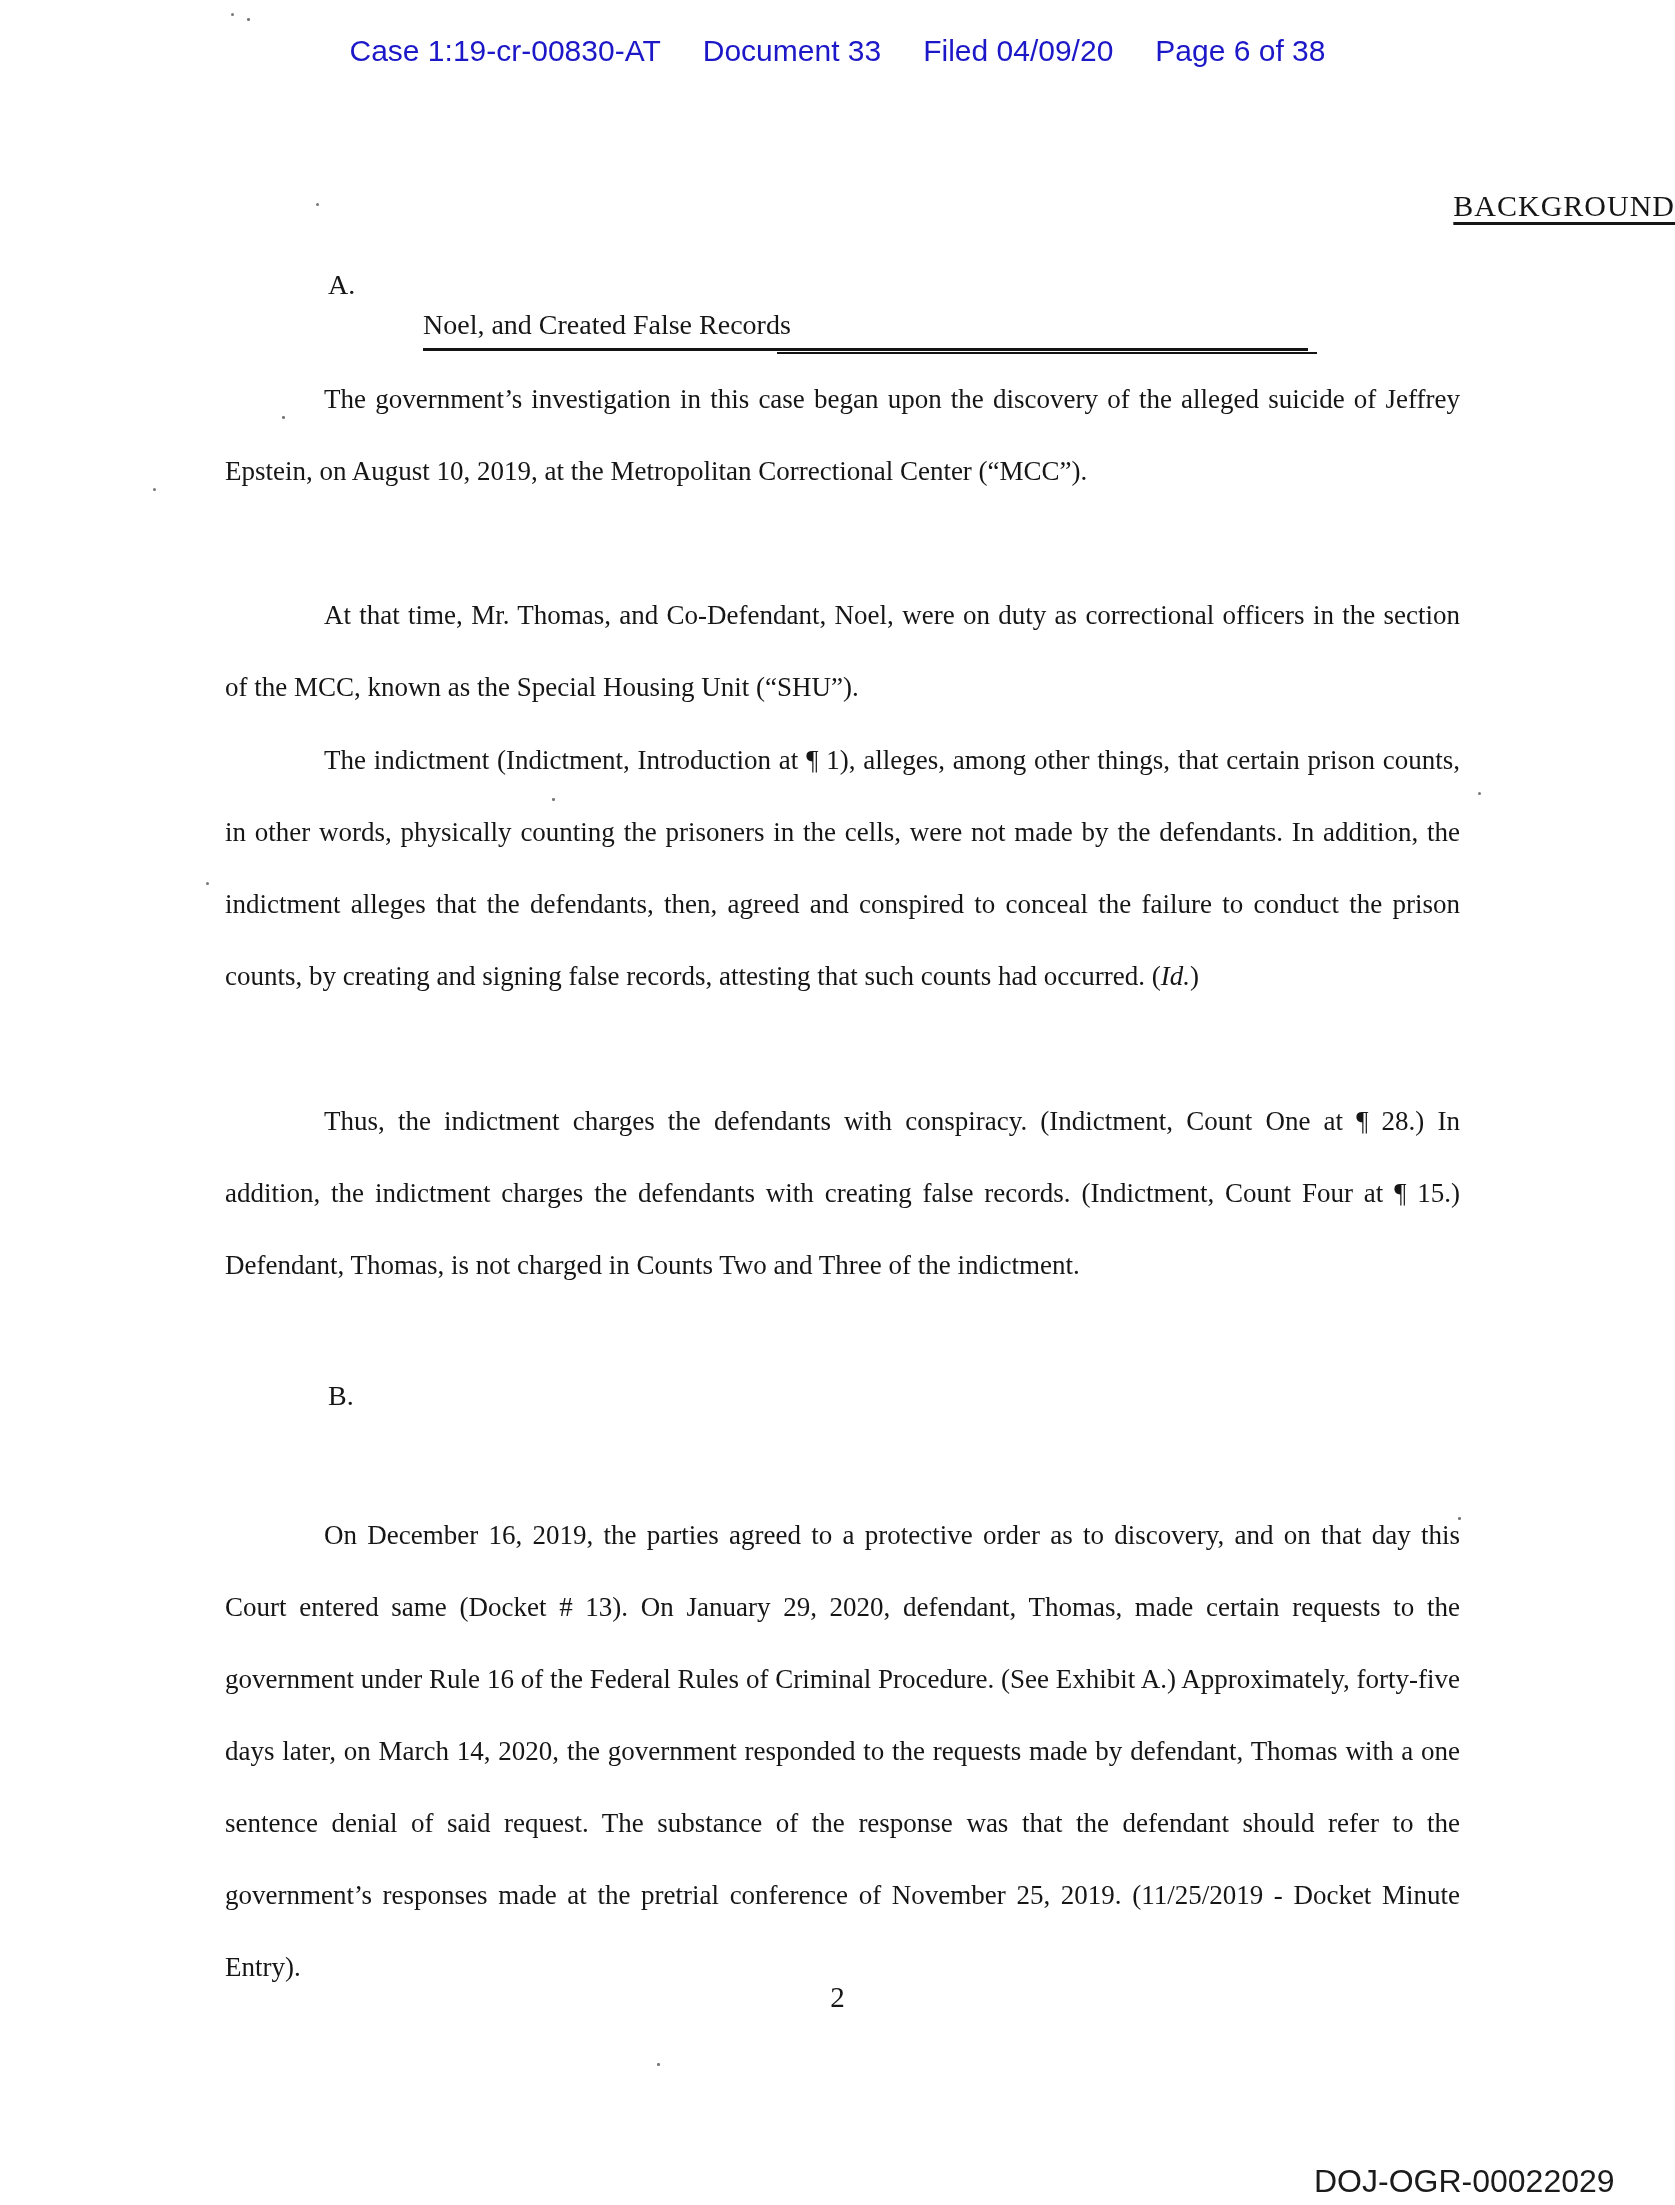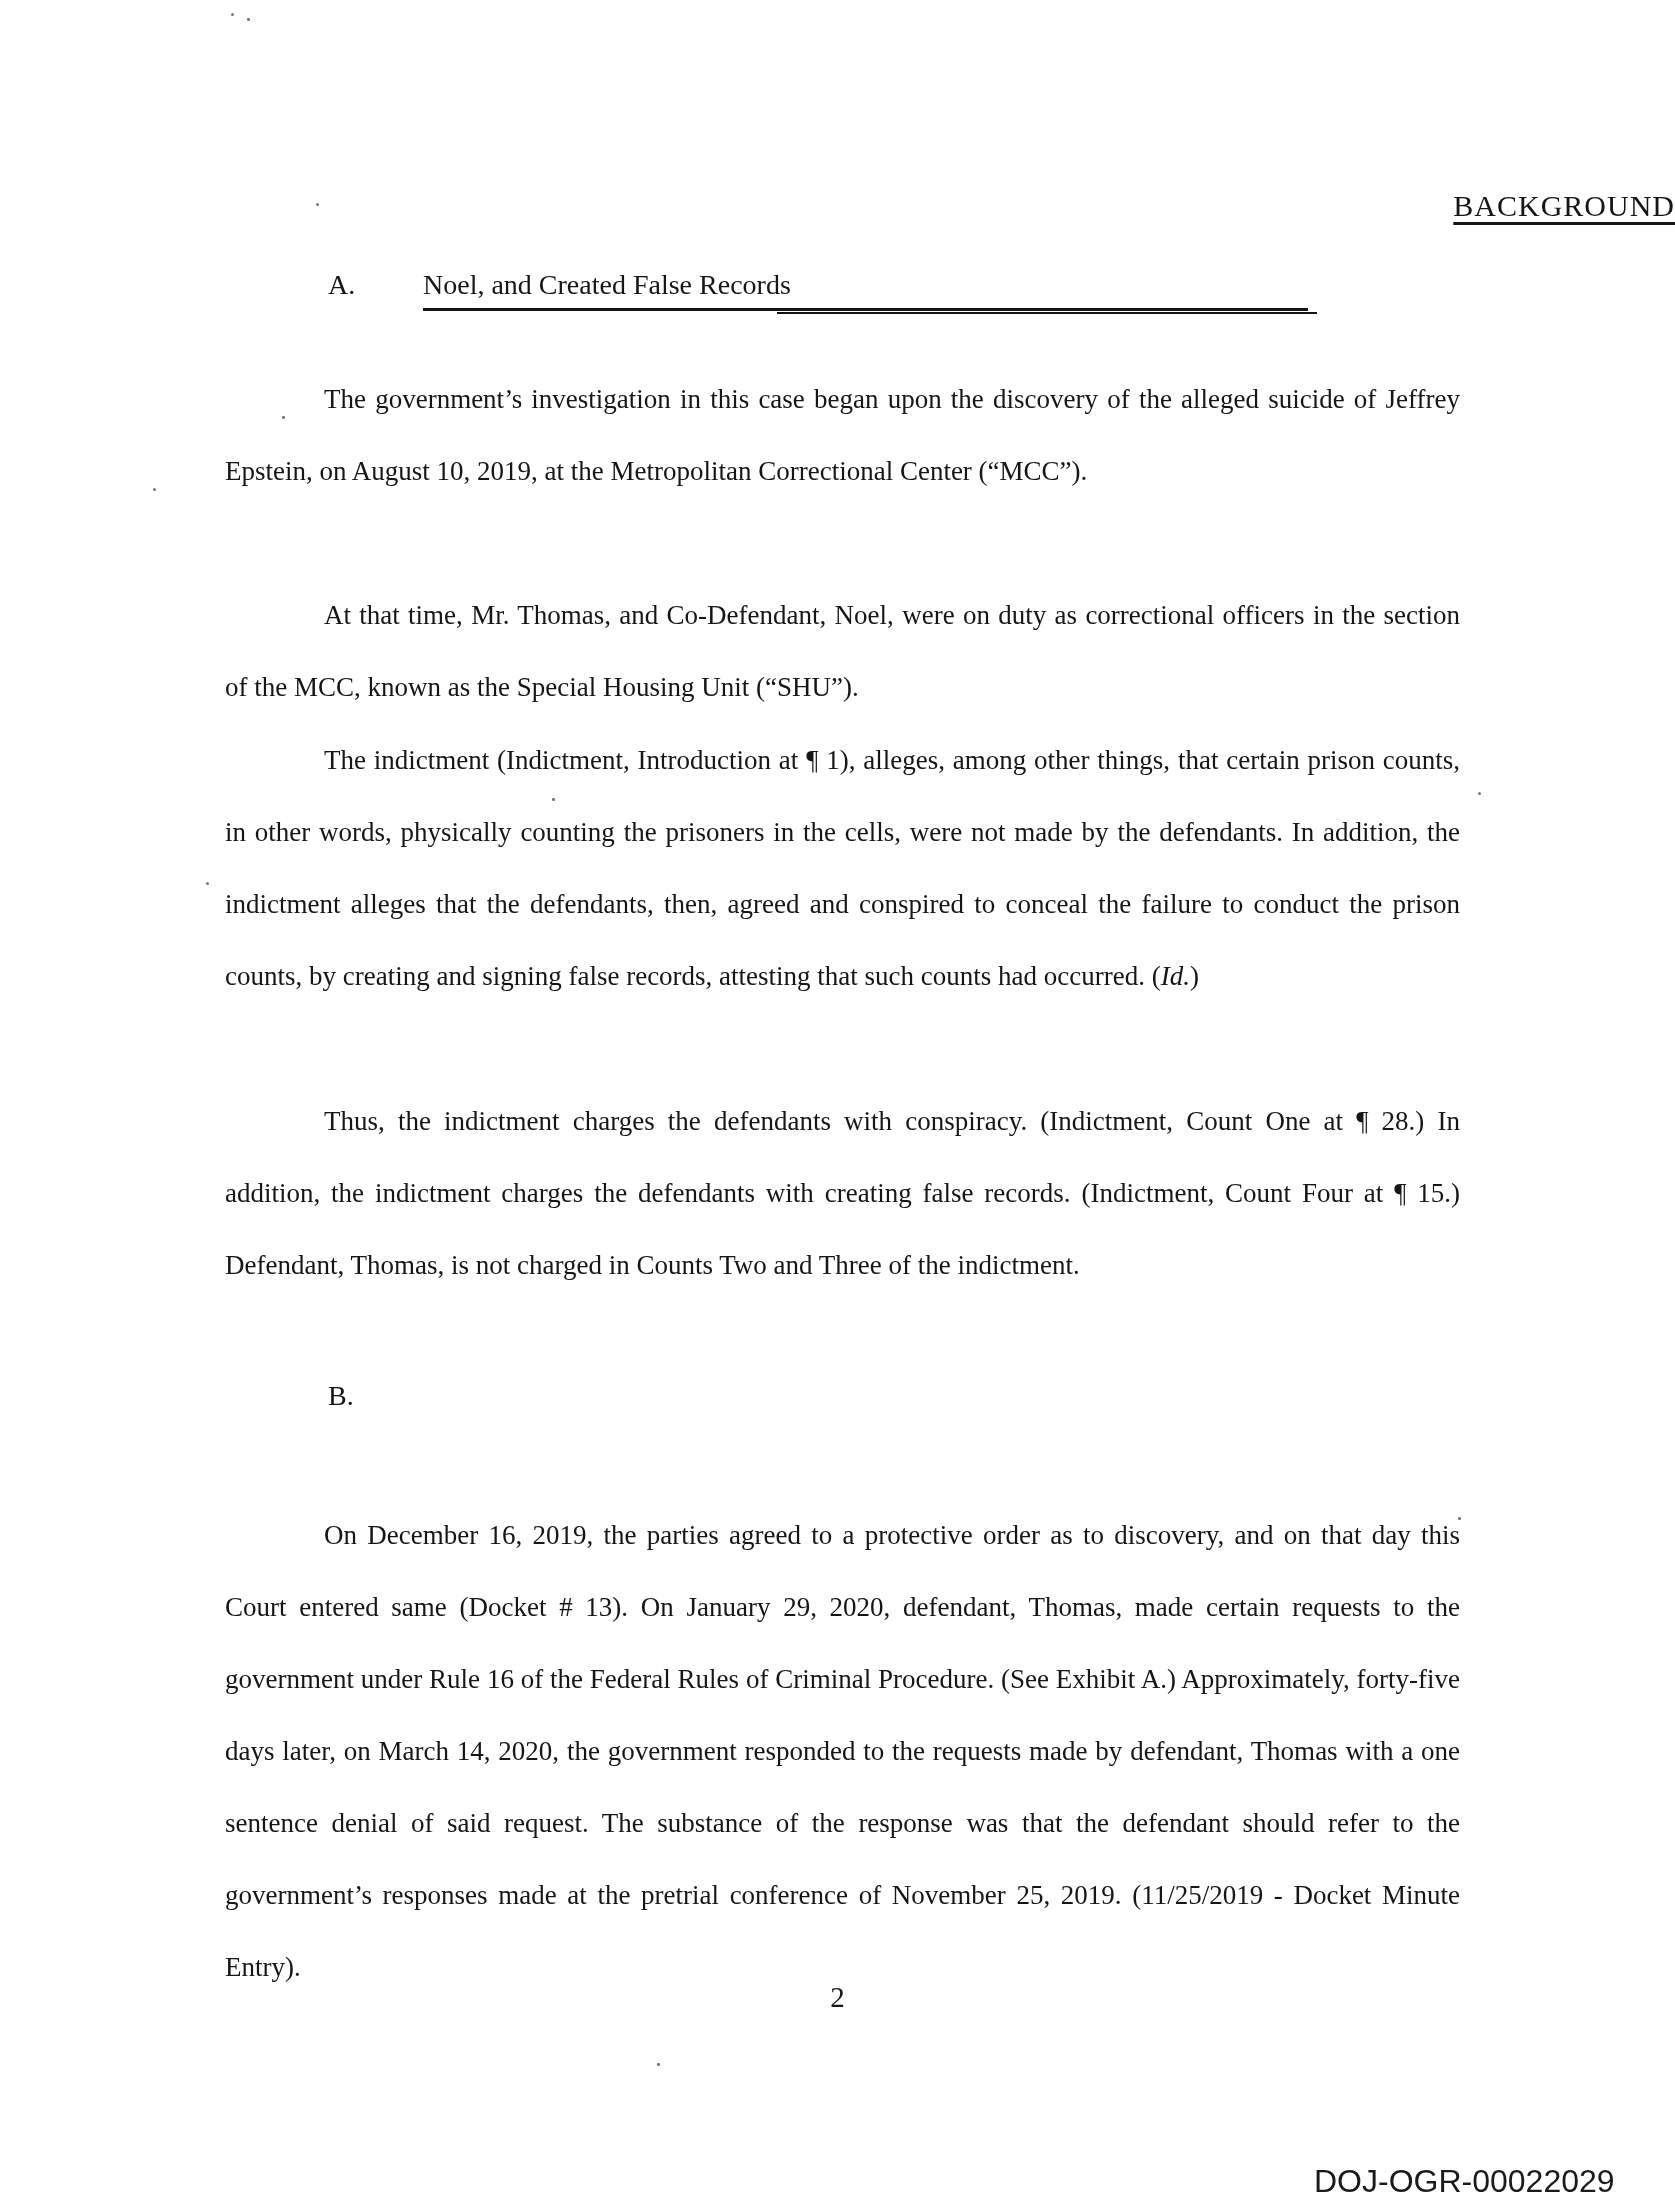--- a/index.html
+++ b/index.html
@@ -44,20 +44,21 @@
     left: 328px;
     display: flex;
     font-size: 28px;
     line-height: 37px;
   }
   .section-letter { width: 95px; flex: 0 0 95px; }
   .heading-line2 {
     position: relative;
     border-bottom: 3.3px solid #141414;
     padding-bottom: 4.6px;
+    margin-top: 40px;
   }
   .heading-line2::after {            
     content: "";
     position: absolute;
     height: 2.6px;
     background: #141414;
     bottom: -6.6px;
   }
   .sec-a .heading-line2 { width: 885px; }
   .sec-a .heading-line2::after { left: 40%; width: 61%; }
@@ -99,20 +100,26 @@
     background: #4a4a4a;
     border-radius: 50%;
     opacity: 0.75;
   }
 </style>
 </head>
 <body>
 
 <div class="page">
 
+  <div class="case-header" style="color: rgb(28, 24, 200);">
+    <span>Case 1:19-cr-00830-AT</span>
+    <span>Document 33</span>
+    <span>Filed 04/09/20</span>
+    <span>Page 6 of 38</span>
+  </div>
 
   <div class="doc-title">BACKGROUND</div>
 
   <div class="section-heading sec-a" style="top: 266px;">
     <span class="section-letter">A.</span>
     <div>
       <div class="heading-line2"><span>Noel, and Created False Records</span></div>
     </div>
   </div>
 

